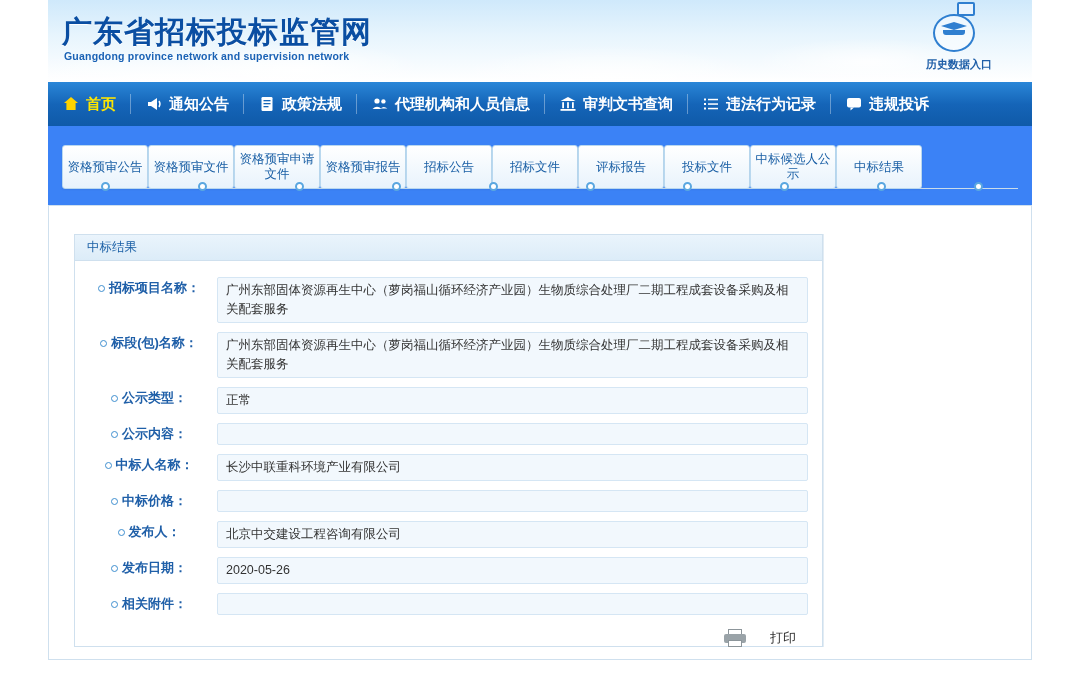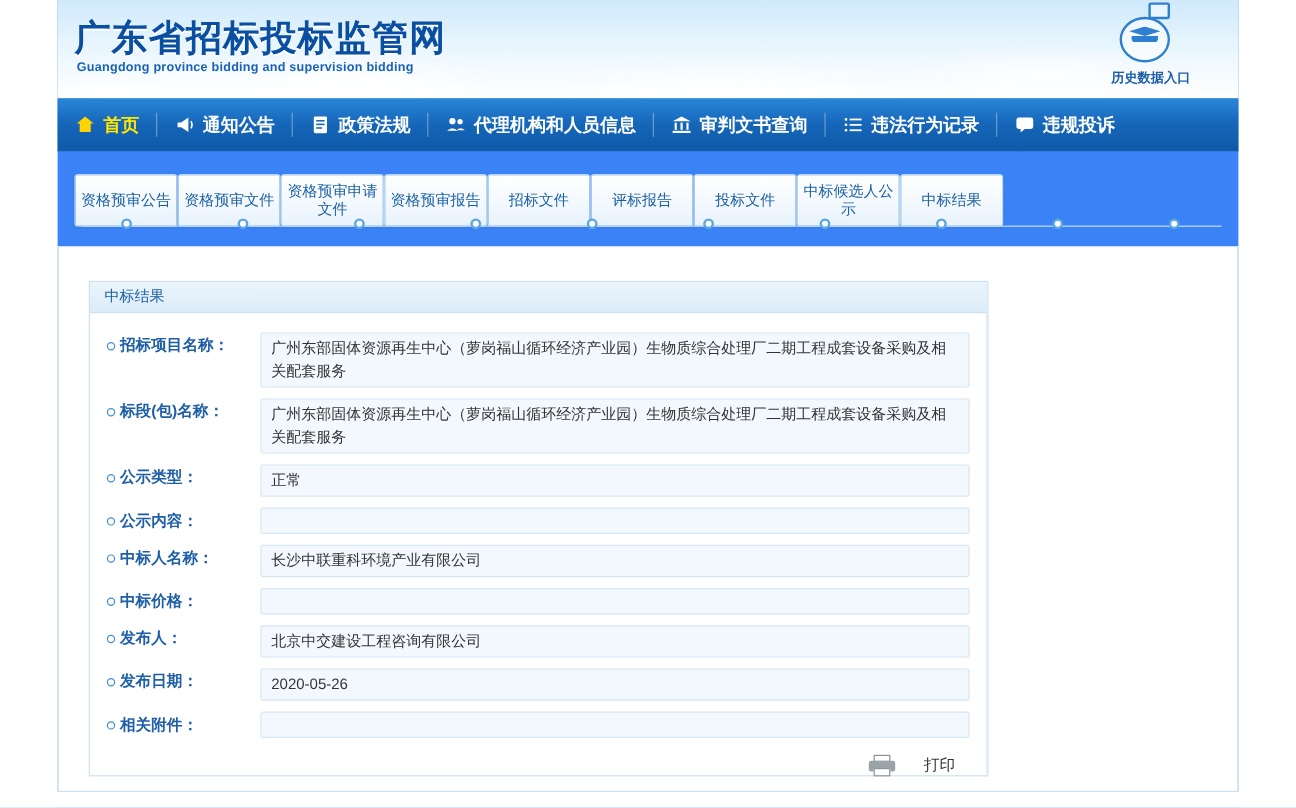--- a/index.html
+++ b/index.html
@@ -198,21 +198,21 @@
   .panel-body {
     padding: 16px 14px 8px 14px;
   }
   .frow {
     display: flex;
     align-items: flex-start;
     margin-bottom: 9px;
   }
   .flabel {
     width: 128px;
-    text-align: left;
+    text-align: center;
     padding-right: 8px;
     font-size: 13px;
     font-weight: bold;
     color: #1f5fa8;
     line-height: 22px;
     white-space: nowrap;
     position: relative;
   }
   .flabel .bullet {
     display:inline-block;
@@ -301,21 +301,21 @@
 <body>
 
 <div id="page">
 
   <div class="left-edge"></div>
   <div class="right-edge"></div>
 
   <div class="banner">
     <div class="banner-clouds"></div>
     <div class="banner-title">广东省招标投标监管网</div>
-    <div class="banner-sub">Guangdong province bidding and supervision bidding</div>
+    <div class="banner-sub">Guangdong province network and supervision network</div>
     <div class="banner-right">
       <div class="hist-icon">
         <div class="screen"></div>
         <div class="circle"></div>
         <div class="cap"></div>
         <div class="cap2"></div>
       </div>
       <div class="hist-label">历史数据入口</div>
     </div>
   </div>
@@ -409,20 +409,21 @@
     </div>
   </div>
 
   <div class="steps">
     <div class="step-line"></div>
     <div class="step-row">
       <div class="step">资格预审公告</div>
       <div class="step">资格预审文件</div>
       <div class="step">资格预审申请文件</div>
       <div class="step">资格预审报告</div>
+      <div class="step">招标公告</div>
       <div class="step">招标文件</div>
       <div class="step">评标报告</div>
       <div class="step">投标文件</div>
       <div class="step">中标候选人公示</div>
       <div class="step">中标结果</div>
     </div>
     <div class="step-dots">
       <div class="dot-wrap">
           <div class="dot"></div>
         </div>

